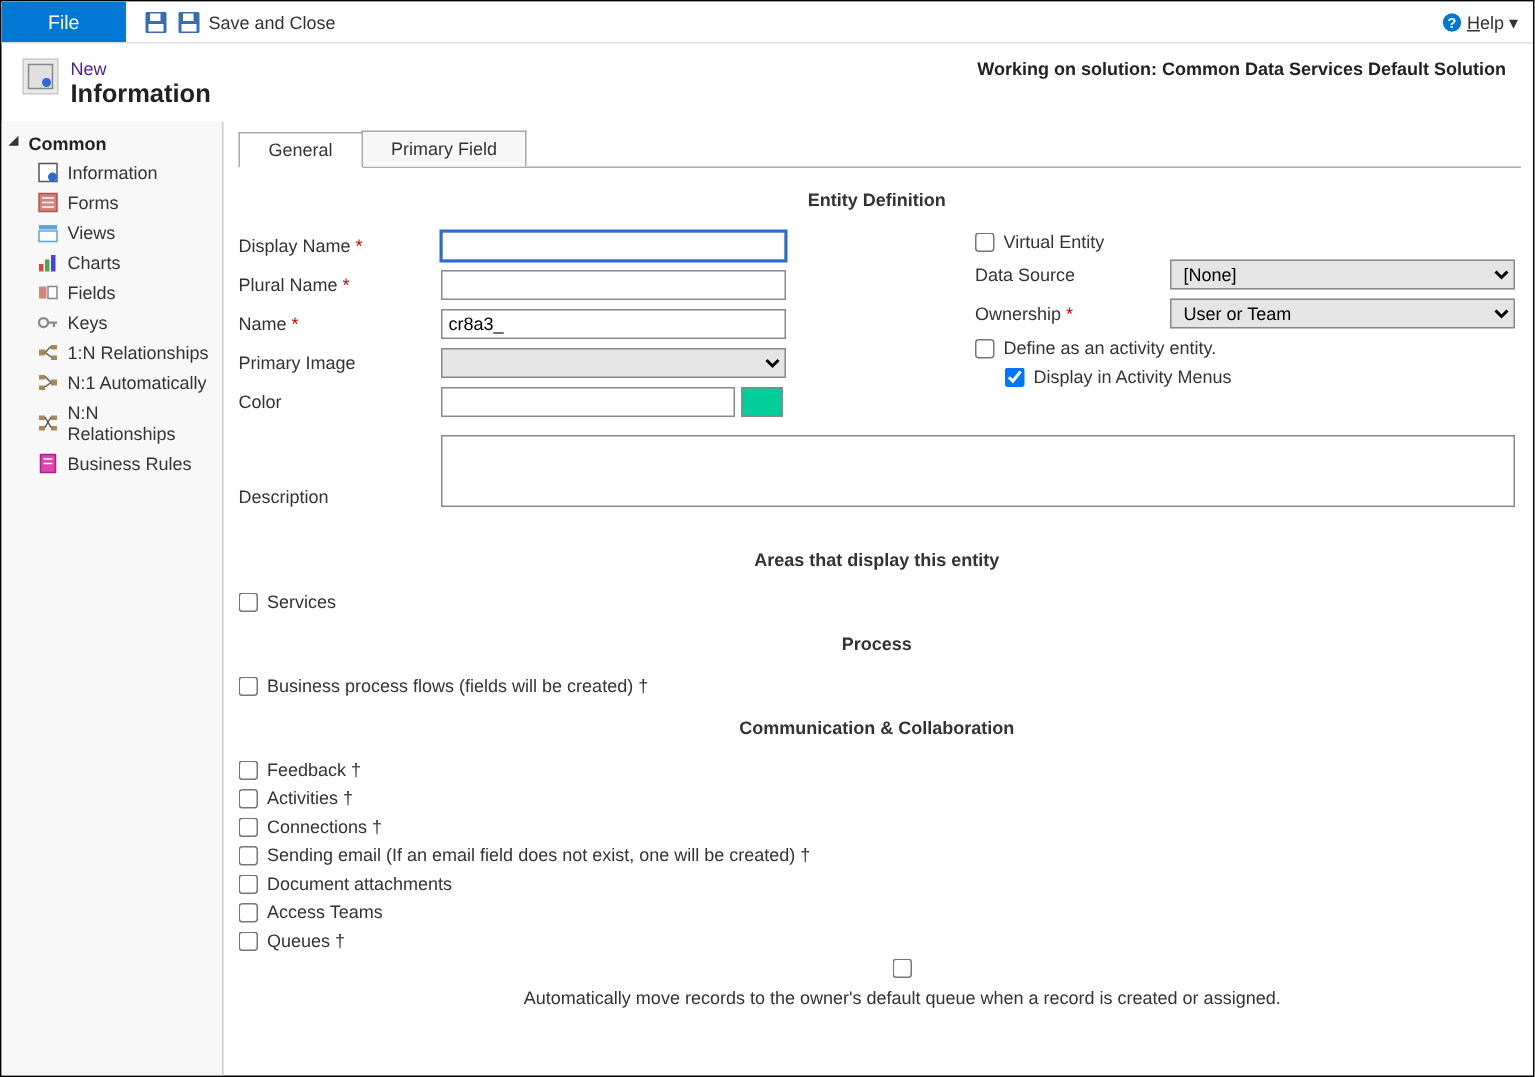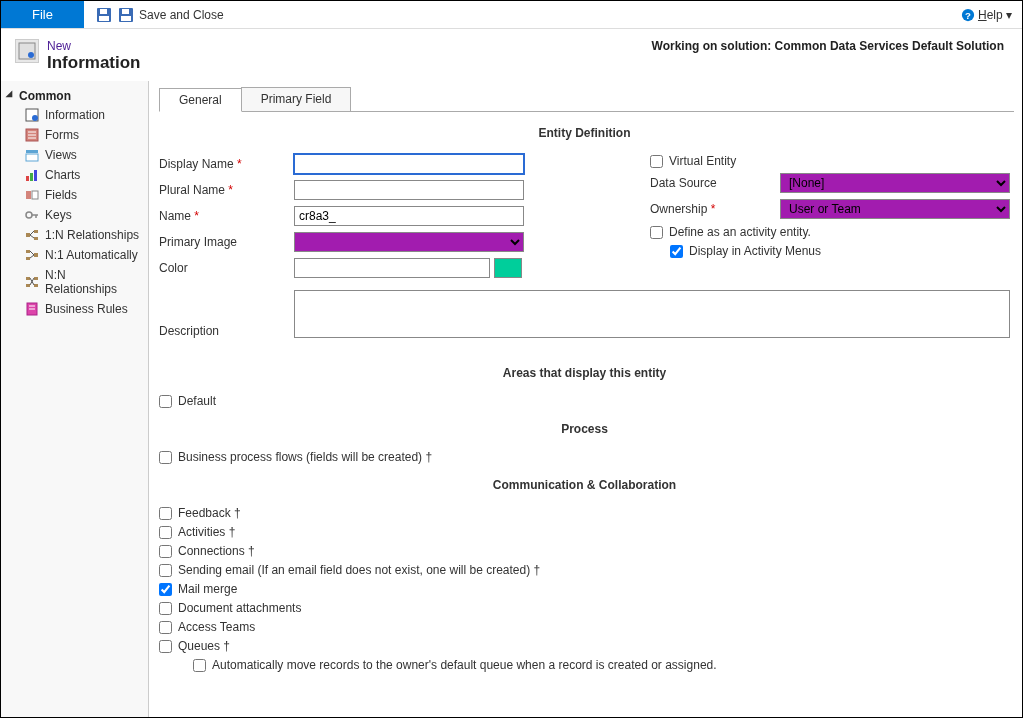--- a/index.html
+++ b/index.html
@@ -45,26 +45,26 @@
 
     .two-col { display: flex; gap: 40px; }
     .col { flex: 1; }
     .col-right { flex: 0 0 360px; }
 
     .field-row { display: flex; align-items: center; margin-bottom: 6px; }
     .field-label { width: 135px; font-size: 12px; color: #333; }
     .field-label.req::after { content: " *"; color: #d20000; }
     .field-row input[type="text"], .field-row select { height: 20px; border: 1px solid #888; font-size: 12px; padding: 1px 4px; }
     .field-row input[type="text"] { width: 230px; }
-    .field-row select { width: 230px; background: #a21caf; }
+    .field-row select { width: 230px; background: #e5e5e5; }
     .select-sm { width: 230px; }
     .color-swatch { width: 28px; height: 20px; background: #00ce9b; border: 1px solid #888; margin-left: 4px; }
     .desc-area { width: 100%; border: 1px solid #888; height: 48px; font-size: 12px; padding: 2px 4px; resize: none; }
     .cb-row { display: flex; align-items: center; gap: 6px; margin-bottom: 5px; }
-    .cb-row.sub { margin-left: 34px; }
+    .cb-row.sub { margin-left: 34px; flex-direction: column; }
     .cb-row input[type="checkbox"] { margin: 0; }
 
     .display-name-input { outline: 2px solid #2a6bd4; outline-offset: -1px; }
     
     
     .form-scroll::-webkit-scrollbar { width: 14px; }
     .form-scroll::-webkit-scrollbar-thumb { background: #c0c0c0; }
     .form-scroll::-webkit-scrollbar-track { background: #f0f0f0; }
   </style>
 </head>
@@ -283,21 +283,21 @@
       </div>
 
       <div class="field-row" style="align-items:flex-end; margin-top:6px">
         <div class="field-label">Description</div>
         <textarea class="desc-area" style="flex: 1 1 0%;"></textarea>
       </div>
 
       <div class="section-title" style="margin-top:28px">Areas that display this entity</div>
       <div class="cb-row">
         <input type="checkbox" style="">
-        <span>Default</span>
+        <span>Services</span>
       </div>
 
       <div class="section-title">Process</div>
       <div class="cb-row">
         <input type="checkbox" style="">
         <span>Business process flows (fields will be created) †</span>
       </div>
 
       <div class="section-title">Communication &amp; Collaboration</div>
       <div class="cb-row">
@@ -310,24 +310,20 @@
         </div>
       <div class="cb-row">
           <input type="checkbox" style="">
           <span>Connections †</span>
         </div>
       <div class="cb-row">
           <input type="checkbox" style="">
           <span>Sending email (If an email field does not exist, one will be created) †</span>
         </div>
       <div class="cb-row">
-          <input type="checkbox" checked="" style="">
-          <span>Mail merge</span>
-        </div>
-      <div class="cb-row">
           <input type="checkbox" style="">
           <span>Document attachments</span>
         </div>
       <div class="cb-row">
           <input type="checkbox" style="">
           <span>Access Teams</span>
         </div>
       <div class="cb-row">
           <input type="checkbox" style="">
           <span>Queues †</span>

